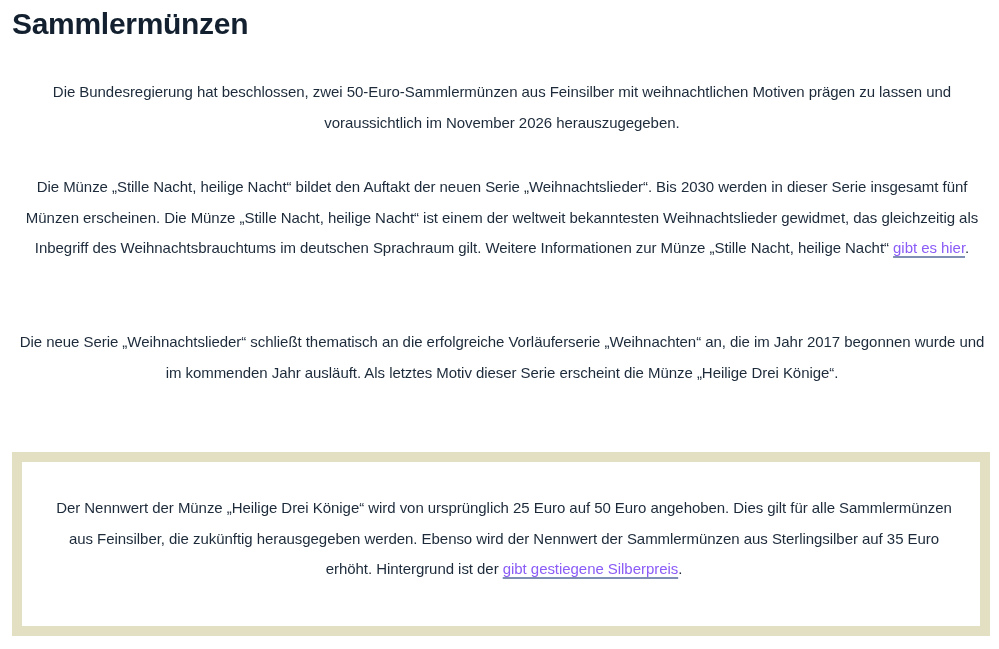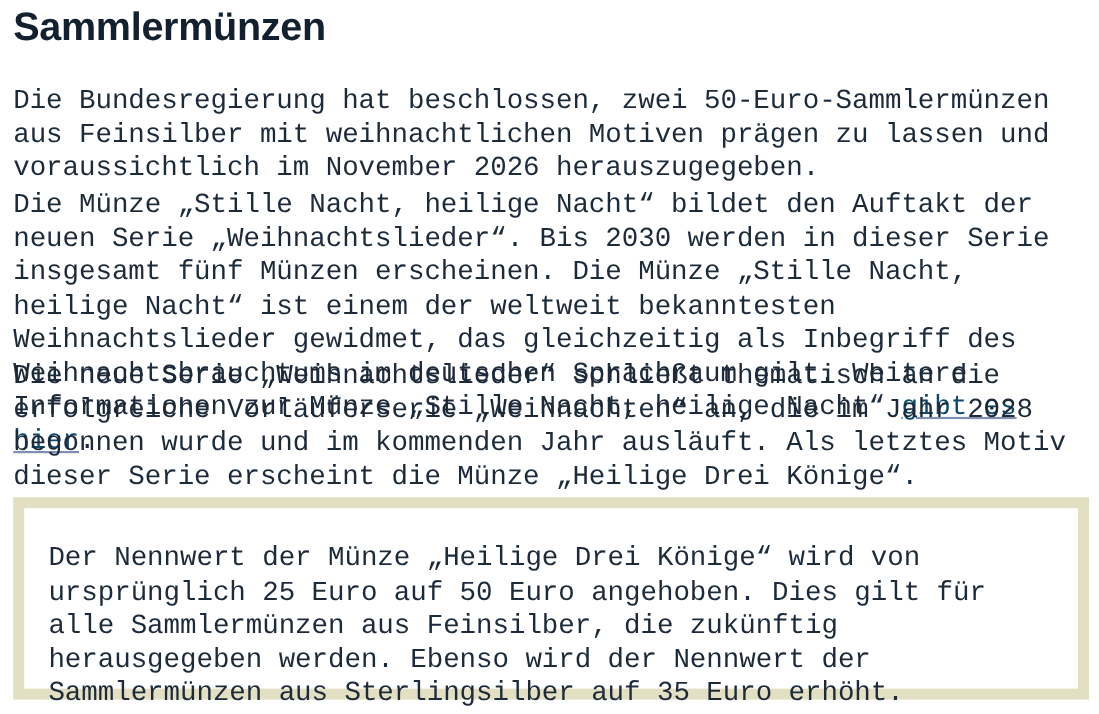--- a/index.html
+++ b/index.html
@@ -16,46 +16,47 @@
     }
     .content {
       position: absolute;
       left: 12px;
       top: 0;
       width: 980px;
     }
     h1.page-title {
       font-family: "Liberation Sans", "DejaVu Sans", sans-serif;
       font-weight: bold;
-      font-size: 36px;
+      font-size: 30px;
       letter-spacing: -0.3px;
       color: #13202f;
       margin: 0;
       position: absolute;
       top: 6px;
       left: 0;
       line-height: 36px;
       white-space: nowrap;
     }
     p.para {
-      font-family: Liberation Mono, monospace;
-      font-size: 25px;
+      font-family: Liberation Sans, sans-serif;
+      font-size: 15px;
       line-height: 30.5px;
       margin: 0;
       position: absolute;
       left: 0;
       width: 980px;
       color: #1c2a3a;
       letter-spacing: -0.05px;
+      text-align: center;
     }
     #p1 { top: 77px; }
     #p2 { top: 172px; }
     #p3 { top: 327px; }
     a.link {
-      color: #0c4a6e;
+      color: #8b5cf6;
       text-decoration: underline;
       text-decoration-color: #7f8fb3;
       text-underline-offset: 3px;
       text-decoration-thickness: 1.5px;
     }
     .notice-box {
       position: absolute;
       left: 12px;
       top: 452px;
       width: 958px;
@@ -73,18 +74,18 @@
 </head>
 <body>
 
 <main class="content">
   <h1 class="page-title">Sammlermünzen</h1>
 
   <p class="para" id="p1">Die Bundesregierung hat beschlossen, zwei 50-Euro-Sammlermünzen aus Feinsilber mit weihnachtlichen Motiven prägen zu lassen und voraussichtlich im November 2026 herauszugegeben.</p>
 
   <p class="para" id="p2"><span>Die Münze „Stille Nacht, heilige Nacht“ bildet den Auftakt der neuen Serie „Weihnachtslieder“. Bis 2030 werden in dieser Serie insgesamt fünf Münzen erscheinen. Die Münze „Stille Nacht, heilige Nacht“ ist einem der weltweit bekanntesten Weihnachtslieder gewidmet, das gleichzeitig als Inbegriff des Weihnachtsbrauchtums im deutschen Sprachraum gilt. Weitere Informationen zur Münze „Stille Nacht, heilige Nacht“ </span><a class="link" href="#">gibt es hier</a><span>.</span></p>
 
-  <p class="para" id="p3">Die neue Serie „Weihnachtslieder“ schließt thematisch an die erfolgreiche Vorläuferserie „Weihnachten“ an, die im Jahr 2028 begonnen wurde und im kommenden Jahr ausläuft. Als letztes Motiv dieser Serie erscheint die Münze „Heilige Drei Könige“.</p>
+  <p class="para" id="p3">Die neue Serie „Weihnachtslieder“ schließt thematisch an die erfolgreiche Vorläuferserie „Weihnachten“ an, die im Jahr 2017 begonnen wurde und im kommenden Jahr ausläuft. Als letztes Motiv dieser Serie erscheint die Münze „Heilige Drei Könige“.</p>
 </main>
 
 <aside class="notice-box">
   <p class="para"><span>Der Nennwert der Münze „Heilige Drei Könige“ wird von ursprünglich 25 Euro auf 50 Euro angehoben. Dies gilt für alle Sammlermünzen aus Feinsilber, die zukünftig herausgegeben werden. Ebenso wird der Nennwert der Sammlermünzen aus Sterlingsilber auf 35 Euro erhöht. Hintergrund ist der </span><a class="link" href="#">gibt gestiegene Silberpreis</a><span>.</span></p>
 </aside>
 
 </body></html>

